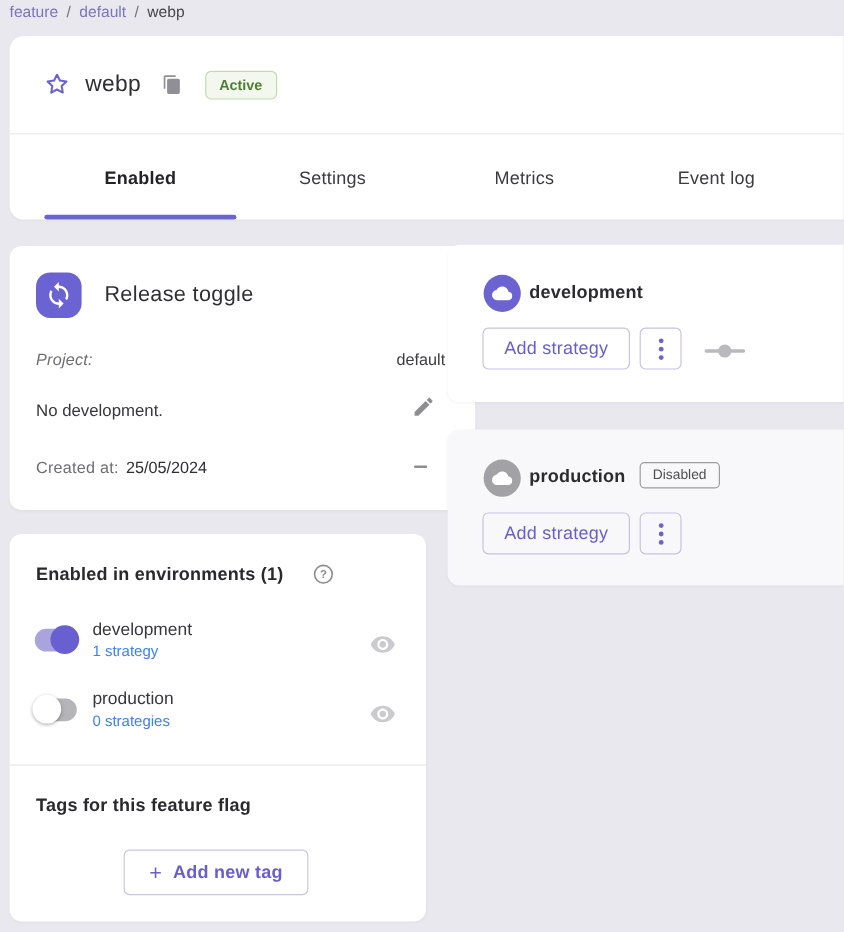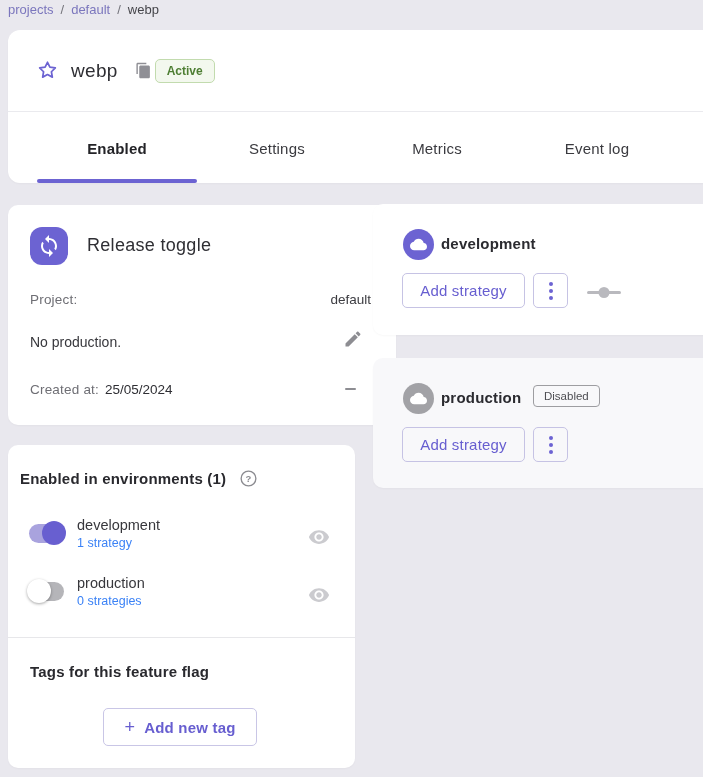--- a/index.html
+++ b/index.html
@@ -12,46 +12,46 @@
   .crumb-link { color:#7b76bd; cursor:pointer; }
   .crumb-sep { color:#73737a; }
   .crumb-current { color:#45454a; }
 
   
   .header-card { position:absolute; left:8px; top:30px; width:1000px; height:153px; background:#fff; border-radius:12px; box-shadow:0 1px 2px rgba(0,0,0,0.03); }
   .title-row { position:absolute; left:0; top:0; right:0; height:82px; display:flex; align-items:center; padding-left:27px; border-bottom:1px solid #eaeaee; }
   .fav-btn { width:24px; height:24px; display:flex; align-items:center; justify-content:center; cursor:pointer; }
   .flag-title { font-size:19px; color:#2e2e33; margin-left:12px; letter-spacing:0.3px; }
   .copy-btn { margin-left:15px; width:22px; height:22px; display:flex; align-items:center; justify-content:center; cursor:pointer; }
-  .status-badge { margin-left:0; font-size:12px; font-weight:bold; color:#4e7e33; background:#f3f8ee; border:1px solid #c2dbae; border-radius:5px; padding:4px 11px; line-height:14px; }
+  .status-badge { margin-left:16px; font-size:12px; font-weight:bold; color:#4e7e33; background:#f3f8ee; border:1px solid #c2dbae; border-radius:5px; padding:4px 11px; line-height:14px; }
 
   
   .tabs-row { position:absolute; left:0; bottom:0; right:0; height:70px; display:flex; padding-left:29px; }
   .tab { position:relative; width:160px; display:flex; align-items:center; justify-content:center; font-size:15px; color:#3a3a3f; cursor:pointer; letter-spacing:0.2px; }
   .tab.active { font-weight:bold; color:#232327; }
   .tab.active::after { content:""; position:absolute; left:0; right:0; bottom:0; height:4px; background:#6c63d2; border-radius:2px; }
 
   .card { position:absolute; background:#fff; border-radius:10px; box-shadow:0 1px 2px rgba(0,0,0,0.03); }
 
   
   .details-card { left:8px; top:205px; width:388px; height:220px; }
   .type-icon { position:absolute; left:22px; top:22px; width:38px; height:38px; background:#6c63d2; border-radius:12px; display:flex; align-items:center; justify-content:center; }
   .type-label { position:absolute; left:79px; top:30px; font-size:18px; color:#2f2f34; letter-spacing:0.3px; }
   .row-label { color:#6e6e74; font-size:13.5px; letter-spacing:0.2px; }
-  .project-label { position:absolute; left:22px; top:87px; }
+  .project-label { position:absolute; left:22px; top:87px;font-style:italic; }
   .project-value { position:absolute; right:25px; top:87px; font-size:13.5px; color:#3c3c41; }
   .description { position:absolute; left:22px; top:129px; font-size:14px; color:#37373c; }
   .pencil-btn { position:absolute; right:31px; top:122px; width:24px; height:24px; display:flex; align-items:center; justify-content:center; cursor:pointer; }
   .created-row { position:absolute; left:22px; top:177px; font-size:13.5px; }
   .created-value { color:#2f2f34; margin-left:6px; }
   .dash { position:absolute; right:40px; top:183px; width:11px; height:2px; background:#8d8d92; border-radius:1px; }
 
   
   .env-card { left:8px; top:445px; width:347px; height:323px; }
-  .env-head { position:absolute; left:12px; top:24px; display:flex; align-items:center; gap:13px;text-align:right; }
+  .env-head { position:absolute; left:22px; top:24px; display:flex; align-items:center; gap:24px;text-align:right; }
   .card-heading { font-size:15px; font-weight:bold; color:#29292e; letter-spacing:0.2px; }
   .env-row { position:absolute; left:0; right:0; height:46px; }
   .env-row.dev { top:69px; }
   .env-row.prod { top:127px; }
   .toggle { position:absolute; left:21px; top:10px; width:35px; height:19px; border-radius:10px; cursor:pointer; }
   .toggle .knob { position:absolute; width:24px; height:24px; border-radius:50%; top:-3px; }
   .toggle.on { background:#a9a3de; }
   .toggle.on .knob { right:-2px; background:#685fd0; }
   .toggle.off { background:#b5b5b9; }
   .toggle.off .knob { left:-2px; background:#fff; box-shadow:0 1px 3px rgba(0,0,0,0.35); }
@@ -78,21 +78,21 @@
   .kebab-btn { left:160px; top:69px; width:35px; flex-direction:column; gap:3px; }
   .kebab-btn i { width:4px; height:4px; border-radius:50%; background:#6c63d2; }
   .connector { position:absolute; left:214px; top:82px; }
 </style>
 </head>
 <body>
 
 <div class="screen">
 
   <nav class="breadcrumb">
-    <span class="crumb-link">projects</span>
+    <span class="crumb-link">feature</span>
     <span class="crumb-sep">/</span>
     <span class="crumb-link">default</span>
     <span class="crumb-sep">/</span>
     <span class="crumb-current">webp</span>
   </nav>
 
   <div class="header-card">
     <div class="title-row">
       <span class="fav-btn">
         <svg width="23" height="23" viewBox="0 0 24 24">
@@ -117,21 +117,21 @@
 
   <div class="card details-card">
     <div class="type-icon">
       <svg width="24" height="24" viewBox="0 0 24 24">
           <path fill="#fff" d="M12 4V1L8 5l4 4V6c3.31 0 6 2.69 6 6 0 1.01-.25 1.97-.7 2.8l1.46 1.46C19.54 15.03 20 13.57 20 12c0-4.42-3.58-8-8-8zm0 14c-3.31 0-6-2.69-6-6 0-1.01.25-1.97.7-2.8L5.24 7.74C4.46 8.97 4 10.43 4 12c0 4.42 3.58 8 8 8v3l4-4-4-4v3z"></path>
         </svg>
     </div>
     <span class="type-label">Release toggle</span>
     <span class="row-label project-label">Project:</span>
     <span class="project-value">default</span>
-    <span class="description">No production.</span>
+    <span class="description">No development.</span>
     <span class="pencil-btn">
       <svg width="20" height="20" viewBox="0 0 24 24">
           <path fill="#8d8d92" d="M3 17.25V21h3.75L17.81 9.94l-3.75-3.75L3 17.25zM20.71 7.04c.39-.39.39-1.02 0-1.41l-2.34-2.34c-.39-.39-1.02-.39-1.41 0l-1.83 1.83 3.75 3.75 1.83-1.83z"></path>
         </svg>
     </span>
     <span class="created-row">
       <span class="row-label">Created at:</span><span class="created-value">25/05/2024</span>
     </span>
     <span class="dash"></span>
   </div>

